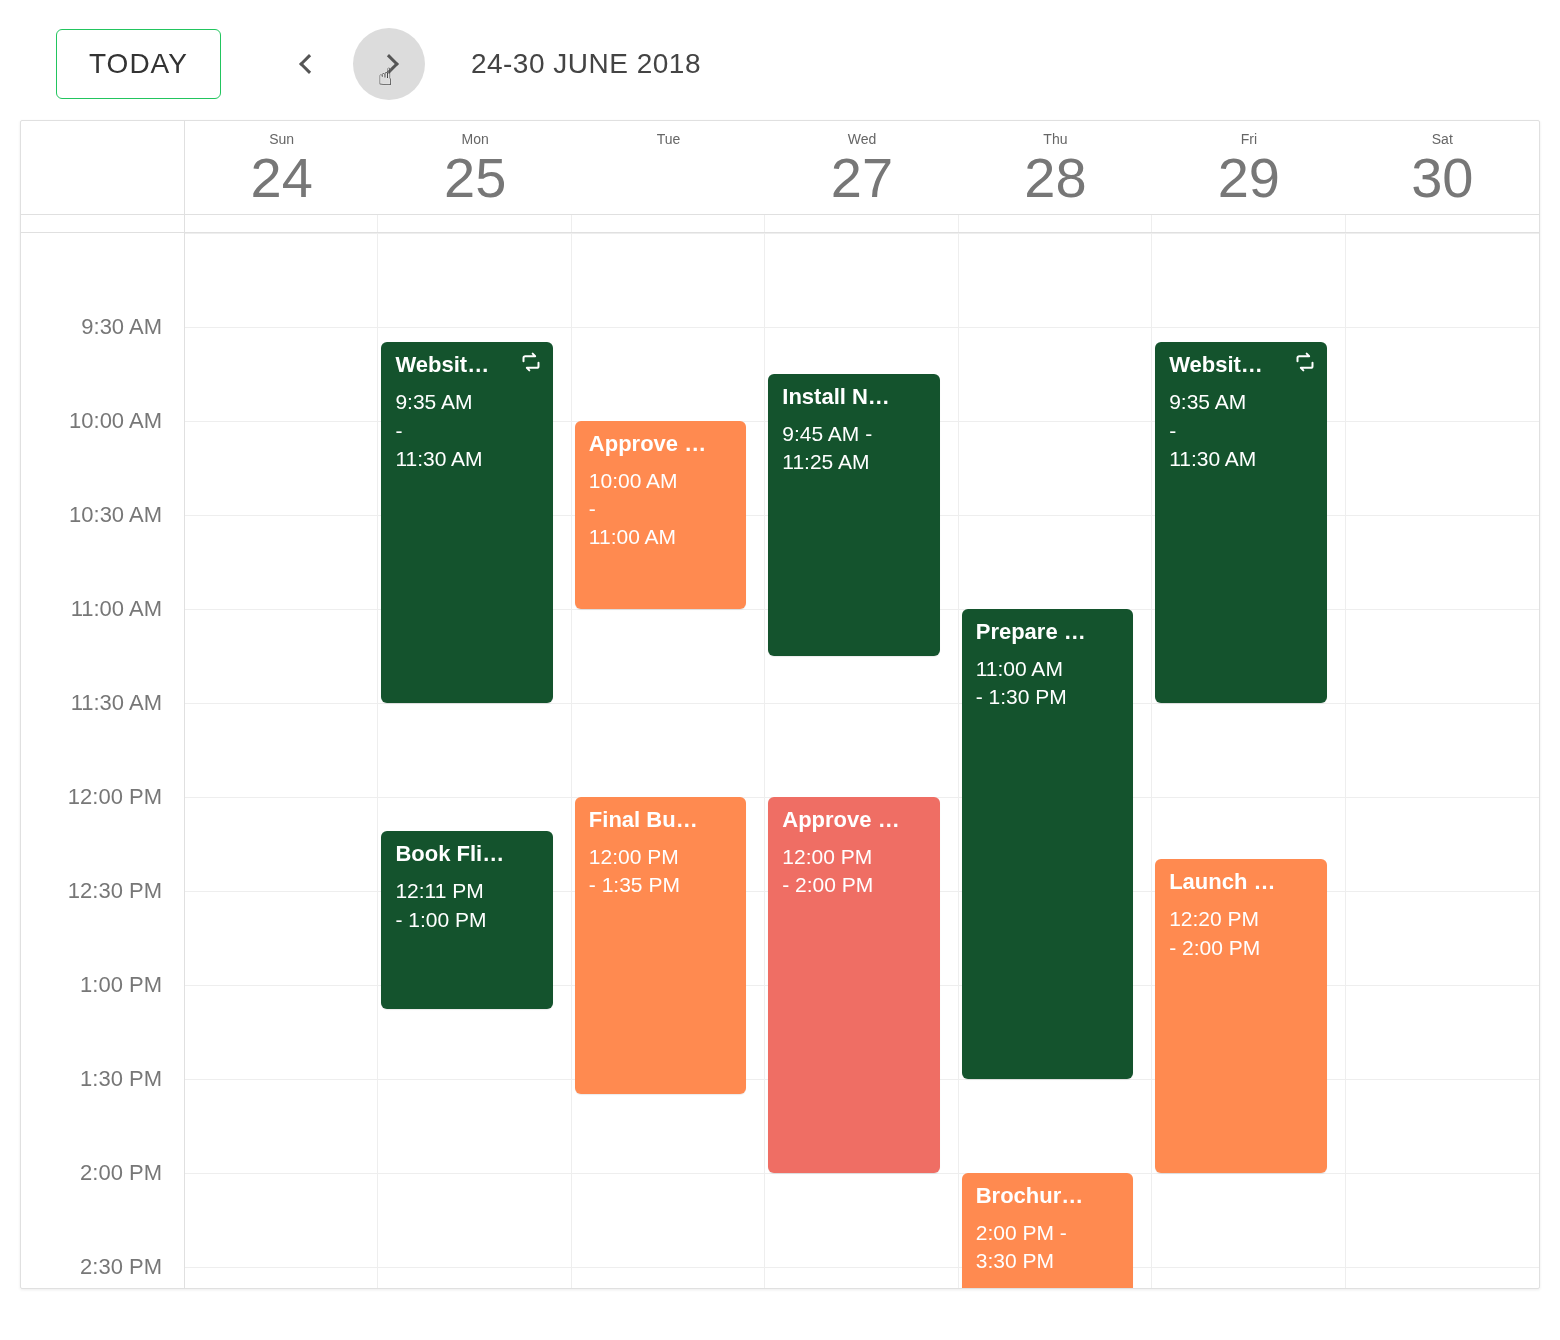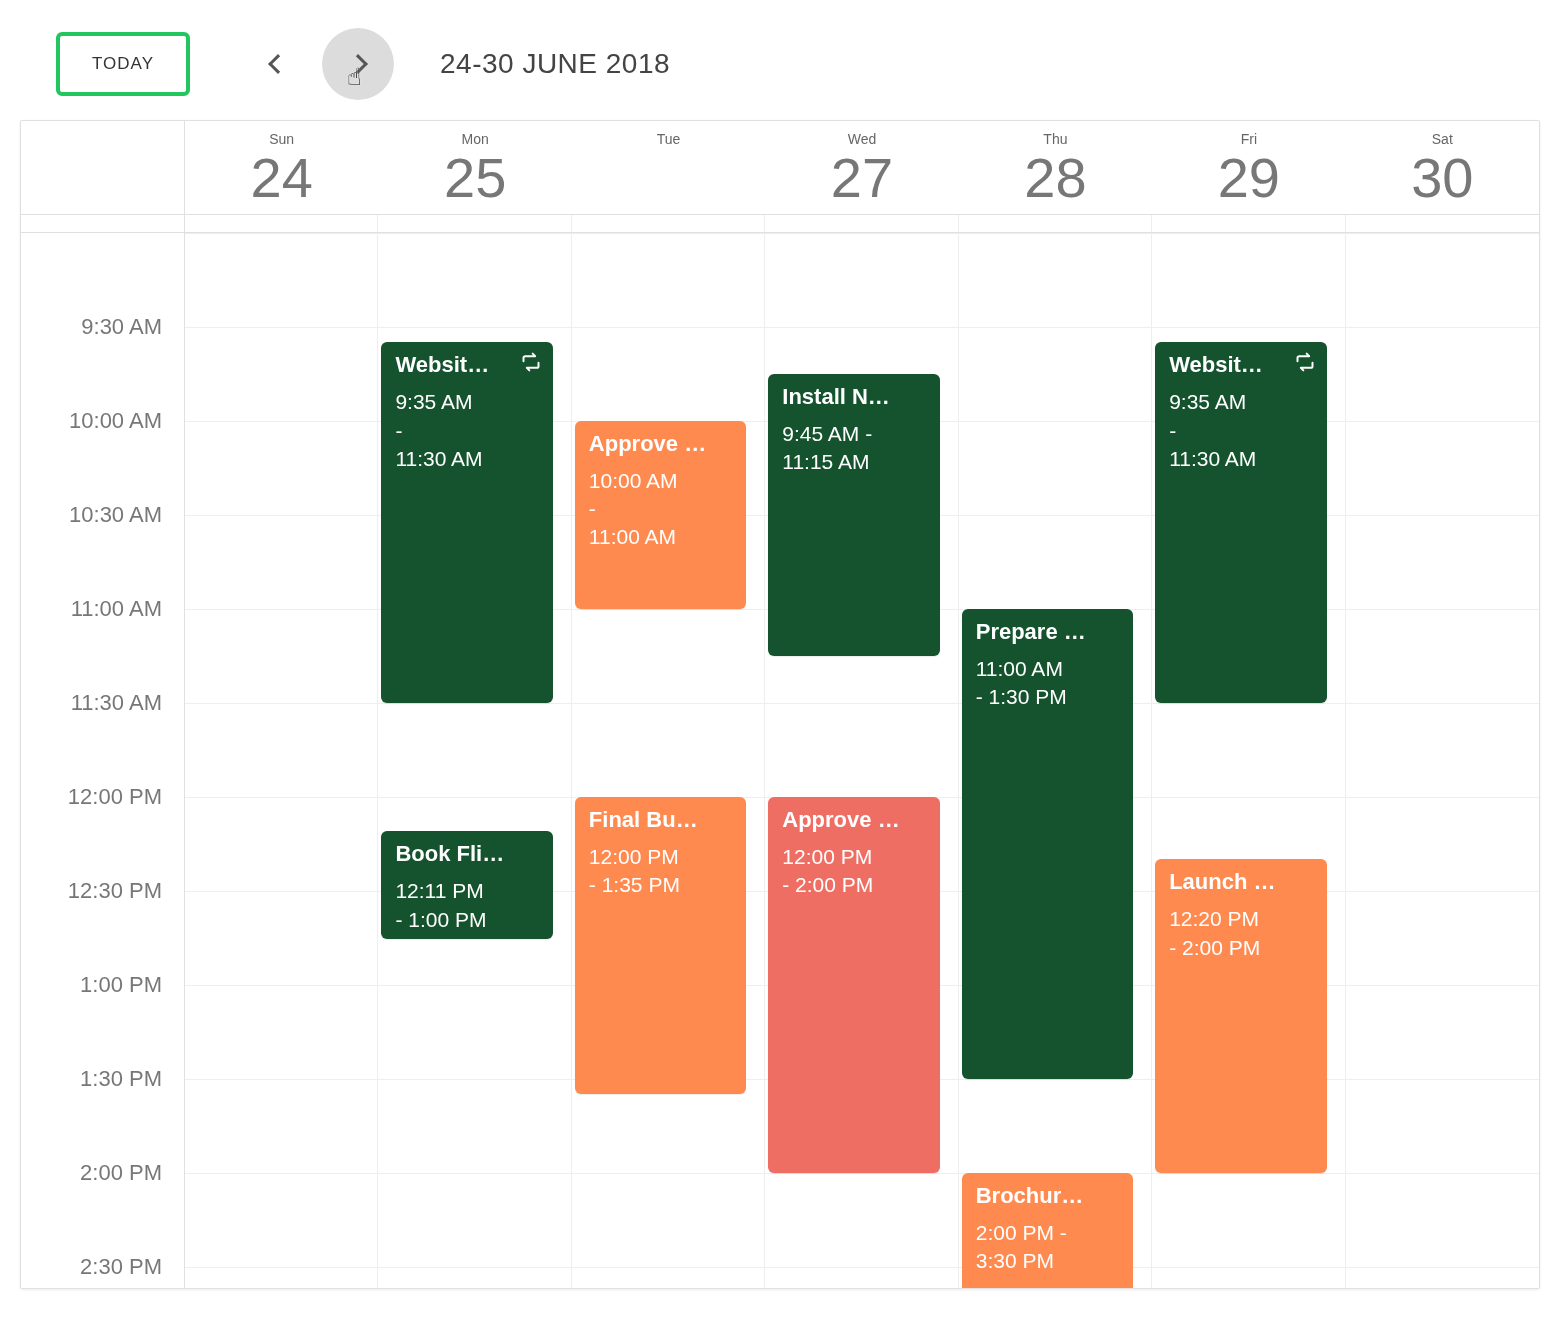--- a/index.html
+++ b/index.html
@@ -1,20 +1,20 @@
 <!DOCTYPE html>
 <html><head>
 <meta charset="utf-8">
 <style>
   * { box-sizing: border-box; }
   html, body { margin:0; padding:0; font-family: "Helvetica Neue", Helvetica, Arial, sans-serif; background:#fff; color:#333; }
   .app { width:1560px; height:1340px; padding:24px 20px 0 20px; position:relative; }
   
   .toolbar { display:flex; align-items:center; gap:24px; padding:4px 36px 20px 36px; }
-  .today-btn { border:4px solid #22c55e; background:#fff; color:#333; font-size:17px; letter-spacing:1px; padding:18px 32px; border-radius:6px; font-weight:500; }
+  .today-btn { border:1px solid #22c55e; background:#fff; color:#333; font-size:28px; letter-spacing:1px; padding:18px 32px; border-radius:6px; font-weight:500; }
   .nav-group { display:flex; align-items:center; gap:8px; margin-left:28px; }
   .nav-btn { width:72px; height:72px; border-radius:50%; display:flex; align-items:center; justify-content:center; background:transparent; position:relative; }
   .nav-btn.pressed { background:#dcdcdc; }
   .chev { width:14px; height:14px; border-left:3px solid #555; border-bottom:3px solid #555; transform: rotate(45deg); }
   .chev.right { transform: rotate(-135deg); }
   .cursor-icon { position:absolute; left:25px; top:35px; font-size:24px; pointer-events:none; color:#000; text-shadow:0 0 2px #fff; }
   .date-label { font-size:28px; color:#444; margin-left:22px; letter-spacing:.5px; }
   
   .cal { border:1px solid #e0e0e0; border-radius:2px; box-shadow:0 1px 3px rgba(0,0,0,.08); overflow:hidden; }
   
@@ -153,35 +153,35 @@
             <div class="hline" style="top: 1034px;"></div>
           </div>
         <div class="events" id="events">
             <div class="evt c-pink" style="top: 109.667px; height: 360.333px; left: calc(14.2857% + 3px); width: calc(14.2857% - 22px);">
               <div class="title">Websit…</div>
               <span class="repeat-icon"><svg viewBox="0 0 24 24">
                   <path d="M3 11V7a2 2 0 0 1 2-2h12l-3-3M21 13v4a2 2 0 0 1-2 2H7l3 3" stroke-linecap="round" stroke-linejoin="round"></path>
                 </svg></span>
               <div class="times"><span>9:35 AM</span><br><span>-</span><br><span>11:30 AM</span></div>
             </div>
-            <div class="evt c-pink" style="top: 598.467px; height: 108px; left: calc(14.2857% + 3px); width: calc(14.2857% - 22px);">
+            <div class="evt c-pink" style="top: 598.467px; height: 178px; left: calc(14.2857% + 3px); width: calc(14.2857% - 22px);">
               <div class="title">Book Flig…</div>
               <div class="times"><span>12:11 PM</span><br><span>  -  1:00 PM</span></div>
             </div>
             <div class="evt c-orange" style="top: 188px; height: 188px; left: calc(28.5714% + 3px); width: calc(14.2857% - 22px);">
               <div class="title">Approve …</div>
               <div class="times"><span>10:00 AM</span><br><span>-</span><br><span>11:00 AM</span></div>
             </div>
             <div class="evt c-orange" style="top: 564px; height: 297.667px; left: calc(28.5714% + 3px); width: calc(14.2857% - 22px);">
               <div class="title">Final Bud…</div>
               <div class="times"><span>12:00 PM</span><br><span>  -  1:35 PM</span></div>
             </div>
             <div class="evt c-pink" style="top: 141px; height: 282px; left: calc(42.8571% + 3px); width: calc(14.2857% - 22px);">
               <div class="title">Install Ne…</div>
-              <div class="times"><span>9:45 AM  -</span><br><span>11:15 AM</span></div>
+              <div class="times"><span>9:45 AM  -</span><br><span>11:25 AM</span></div>
             </div>
             <div class="evt c-coral" style="top: 564px; height: 376px; left: calc(42.8571% + 3px); width: calc(14.2857% - 22px);">
               <div class="title">Approve …</div>
               <div class="times"><span>12:00 PM</span><br><span>  -  2:00 PM</span></div>
             </div>
             <div class="evt c-pink" style="top: 376px; height: 470px; left: calc(57.1429% + 3px); width: calc(14.2857% - 22px);">
               <div class="title">Prepare 2…</div>
               <div class="times"><span>11:00 AM</span><br><span>  -  1:30 PM</span></div>
             </div>
             <div class="evt c-orange" style="top: 940px; height: 282px; left: calc(57.1429% + 3px); width: calc(14.2857% - 22px);">

